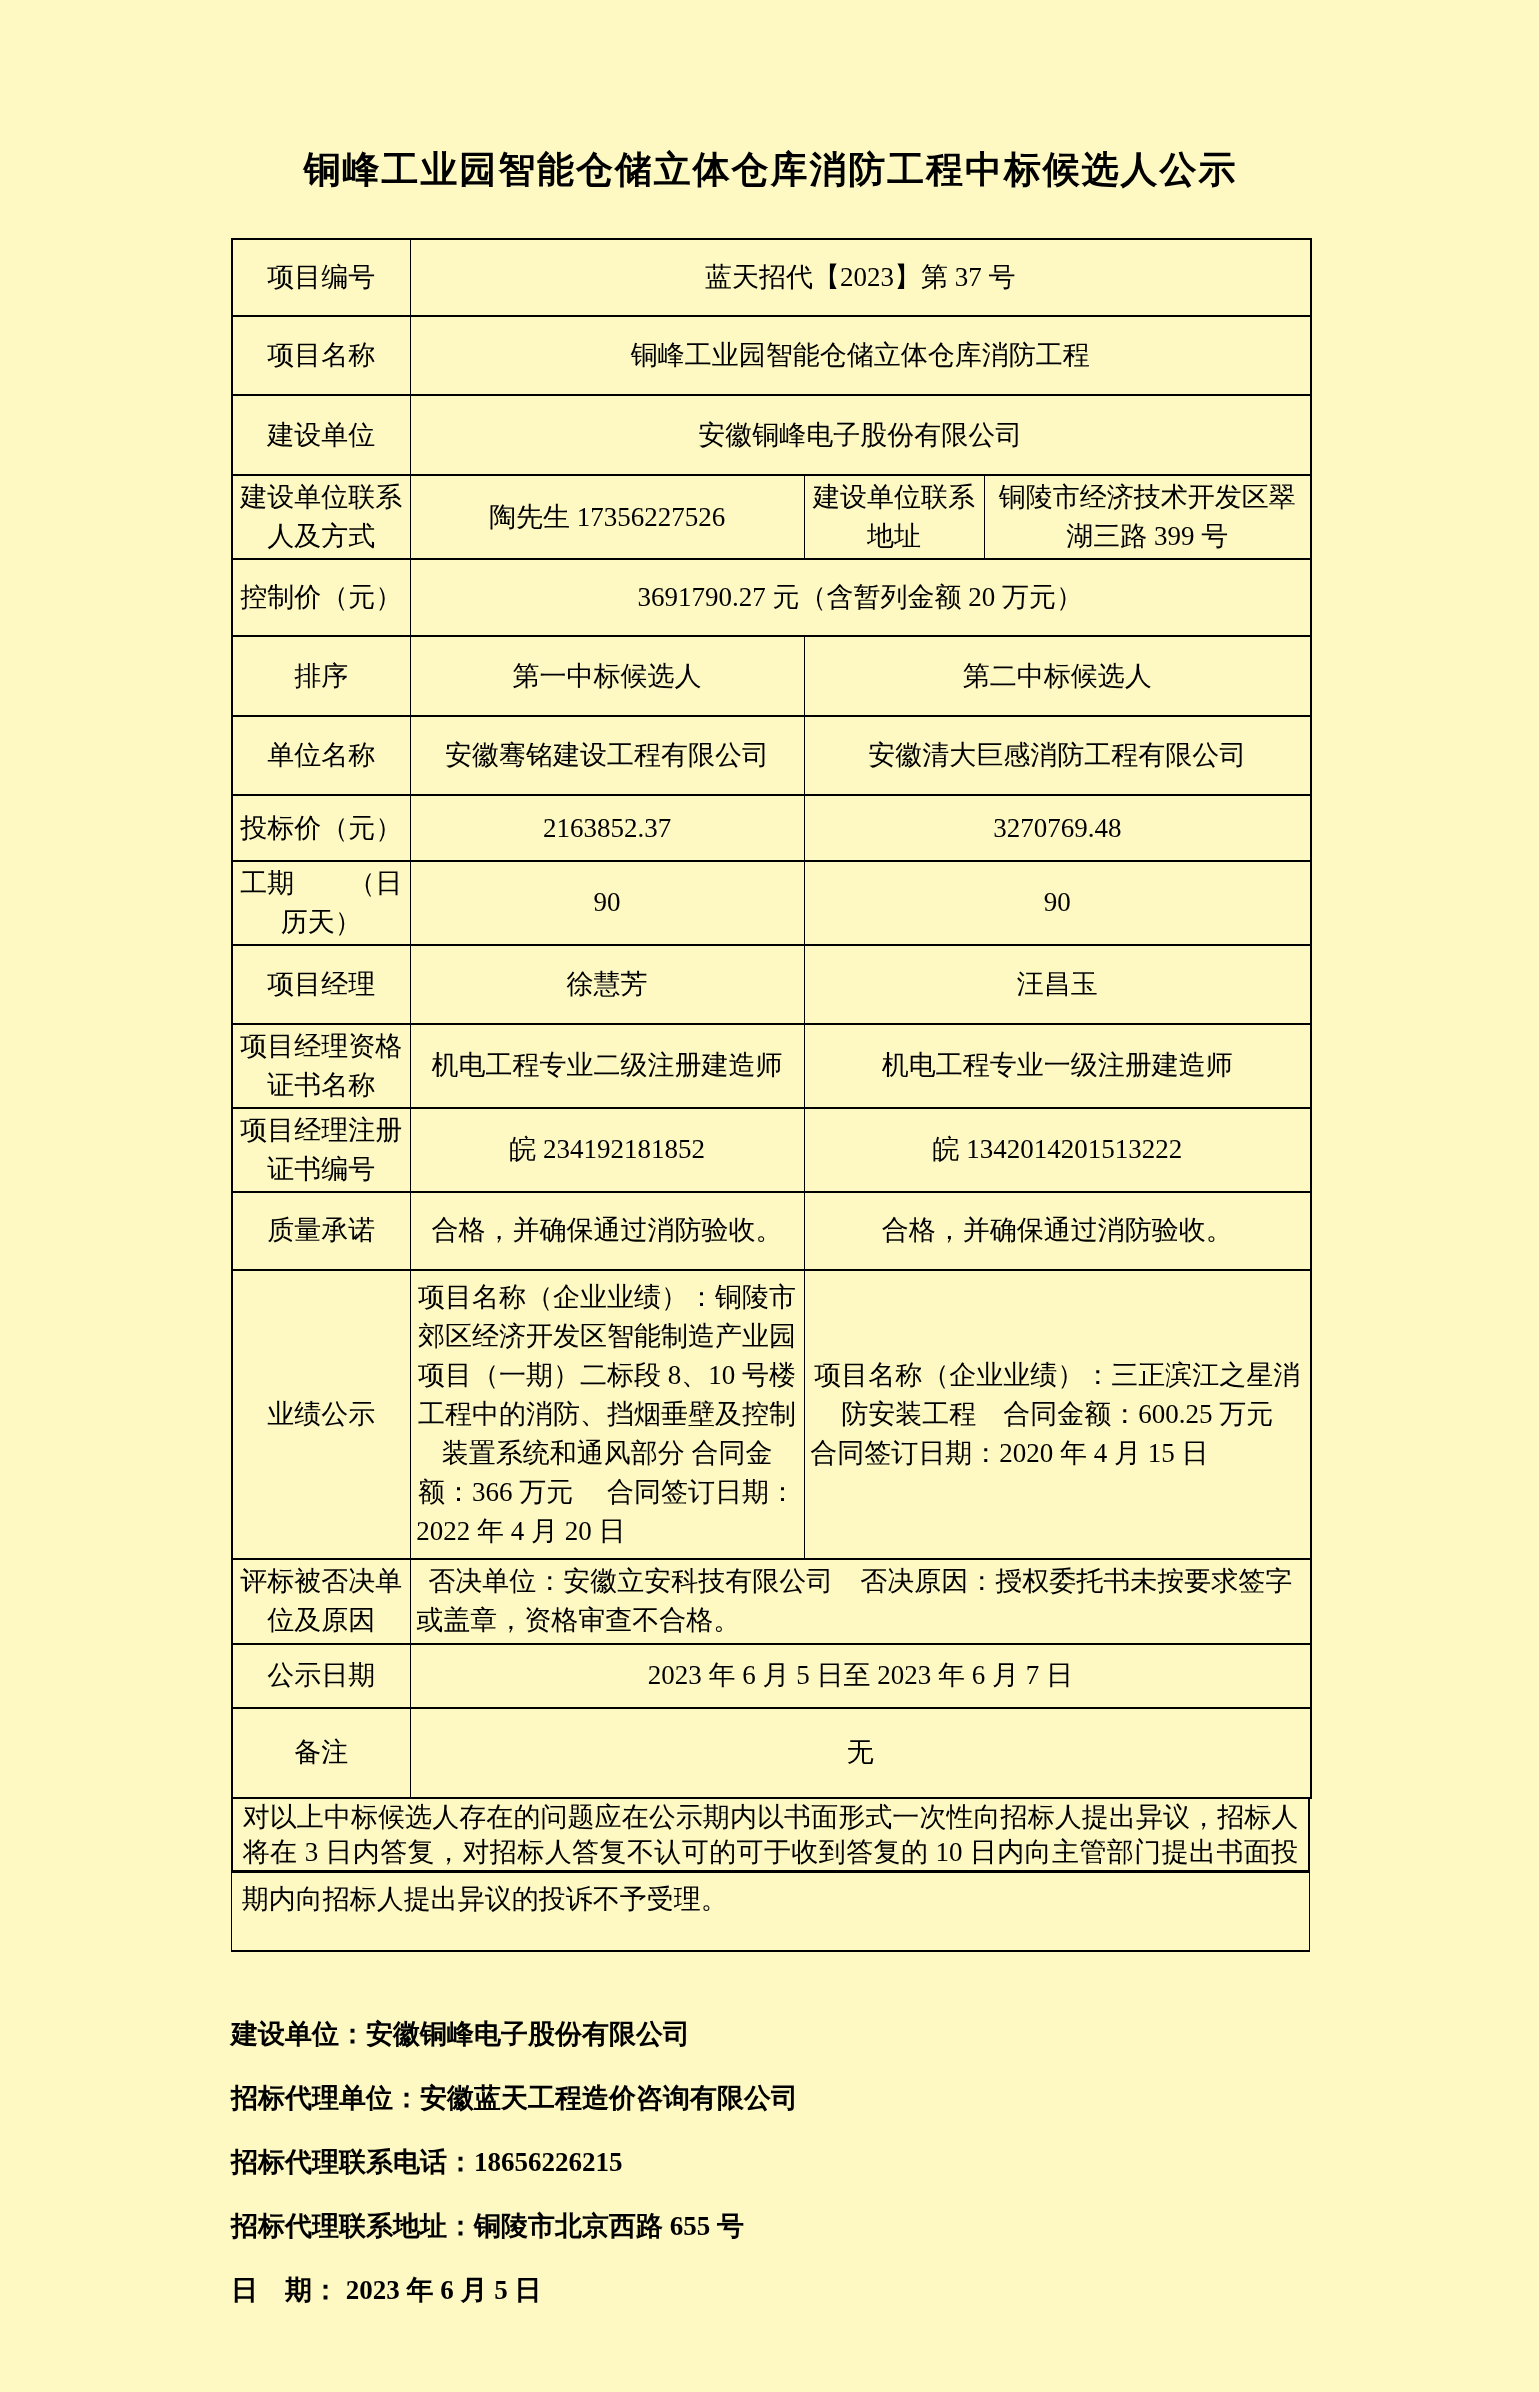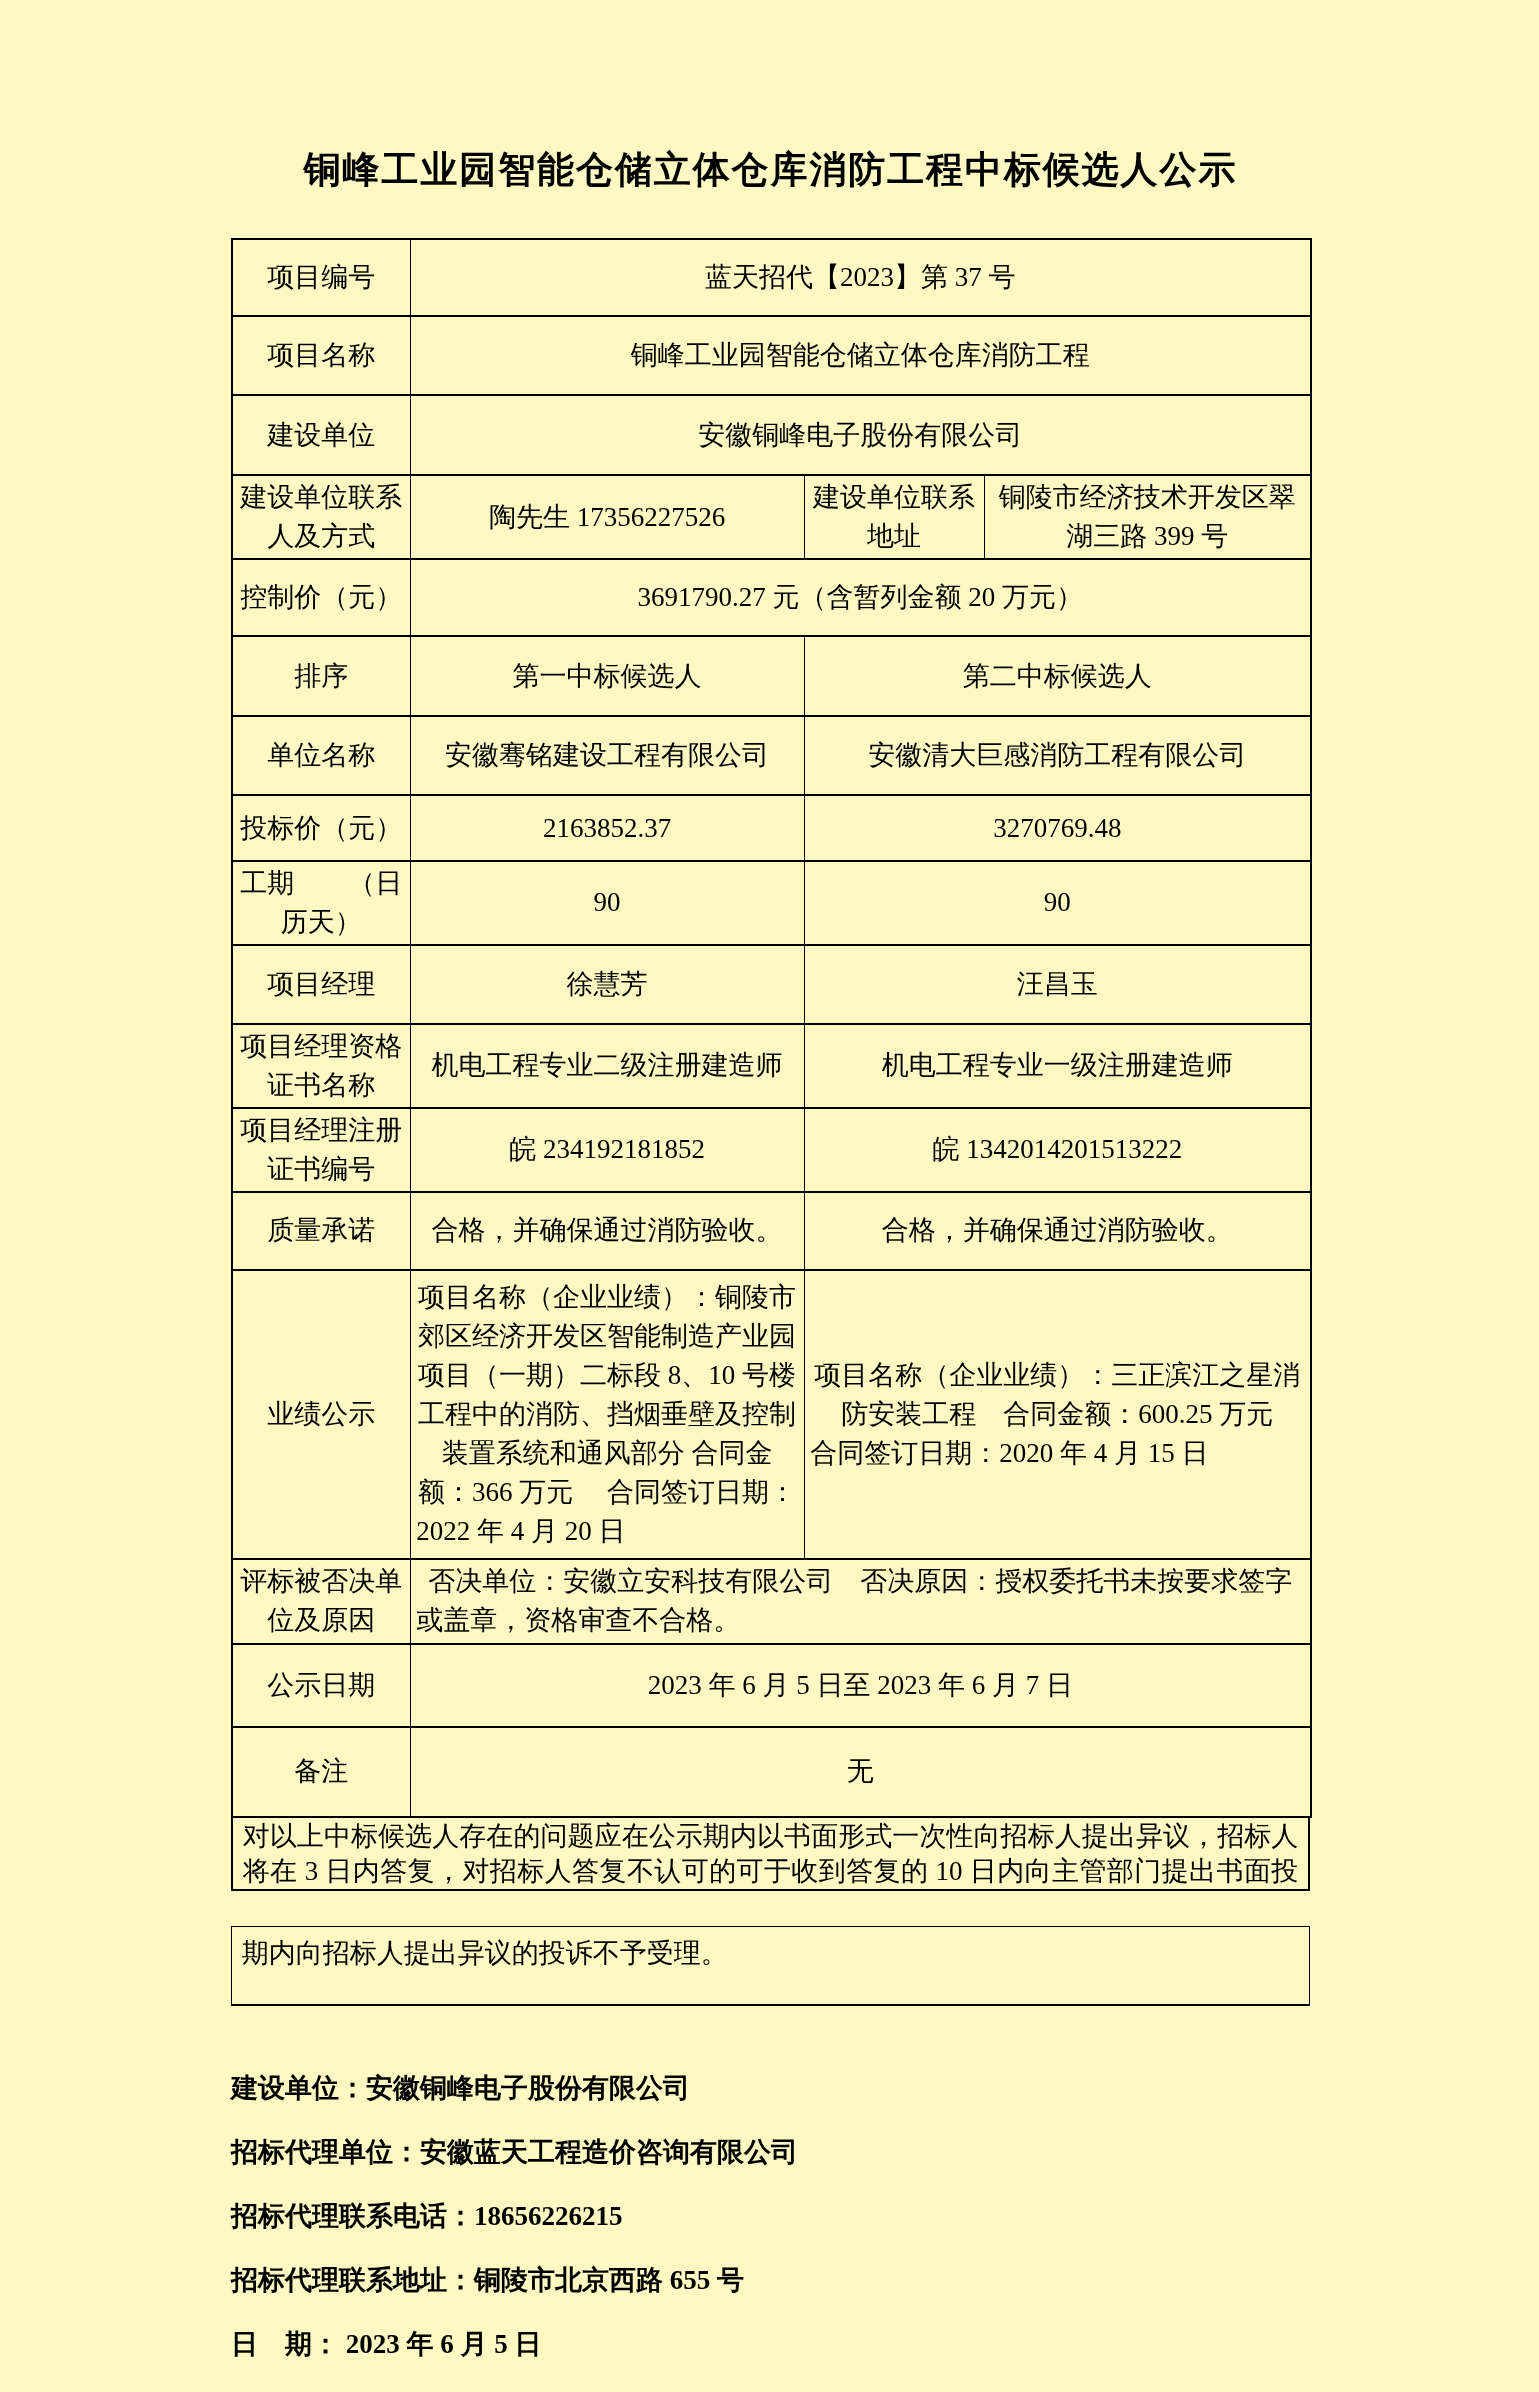--- a/index.html
+++ b/index.html
@@ -53,21 +53,20 @@
     border:2.9px solid #000;
     border-top:none;
     font-size:27px;line-height:35px;
     padding:1px 9.7px 0 9.7px;
     text-align:justify;
     word-break:break-all;
     overflow:hidden;
   }
   .note2{
     box-sizing:border-box;
-    margin-top:35px;
     width:1079px;height:80px;
     border:1.9px solid #000;
     border-top:1px solid #000;
     border-bottom:2.9px solid #000;
     font-size:27px;line-height:39px;
     padding:7.8px 9.7px 0 9.7px;
     word-break:break-all;
     overflow:hidden;
   }
   .footer{margin-top:50px;}
@@ -160,21 +159,21 @@
         </tr>
         <tr style="height:289px">
           <td class="lbl">业绩公示</td>
           <td class="left">项目名称（企业业绩）：铜陵市郊区经济开发区智能制造产业园项目（一期）二标段 8、10 号楼工程中的消防、挡烟垂壁及控制装置系统和通风部分 合同金额：366 万元　 合同签订日期：2022 年 4 月 20 日</td>
           <td colspan="2" class="left">项目名称（企业业绩）：三正滨江之星消防安装工程　合同金额：600.25 万元　　合同签订日期：2020 年 4 月 15 日</td>
         </tr>
         <tr style="height:85px">
           <td class="lbl">评标被否决单位及原因</td>
           <td colspan="3" class="left">否决单位：安徽立安科技有限公司　否决原因：授权委托书未按要求签字或盖章，资格审查不合格。</td>
         </tr>
-        <tr style="height:83px">
+        <tr style="height:64px">
           <td class="lbl">公示日期</td>
           <td colspan="3">2023 年 6 月 5 日至 2023 年 6 月 7 日</td>
         </tr>
         <tr style="height:90px">
           <td class="lbl">备注</td>
           <td colspan="3">无</td>
         </tr>
       </tbody>
     </table>
 

